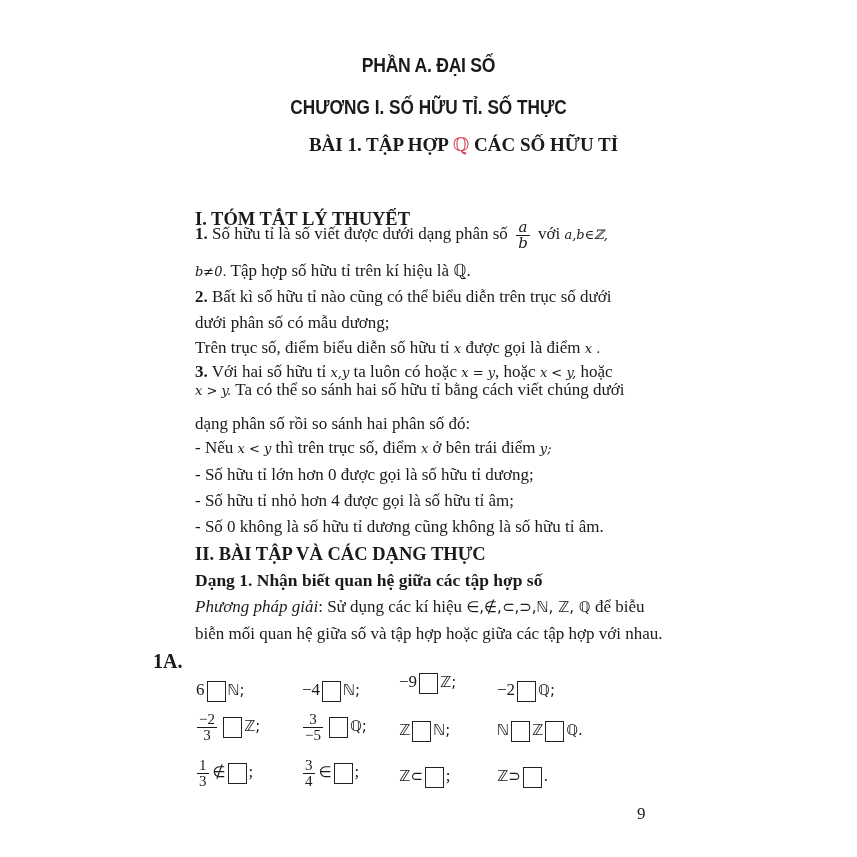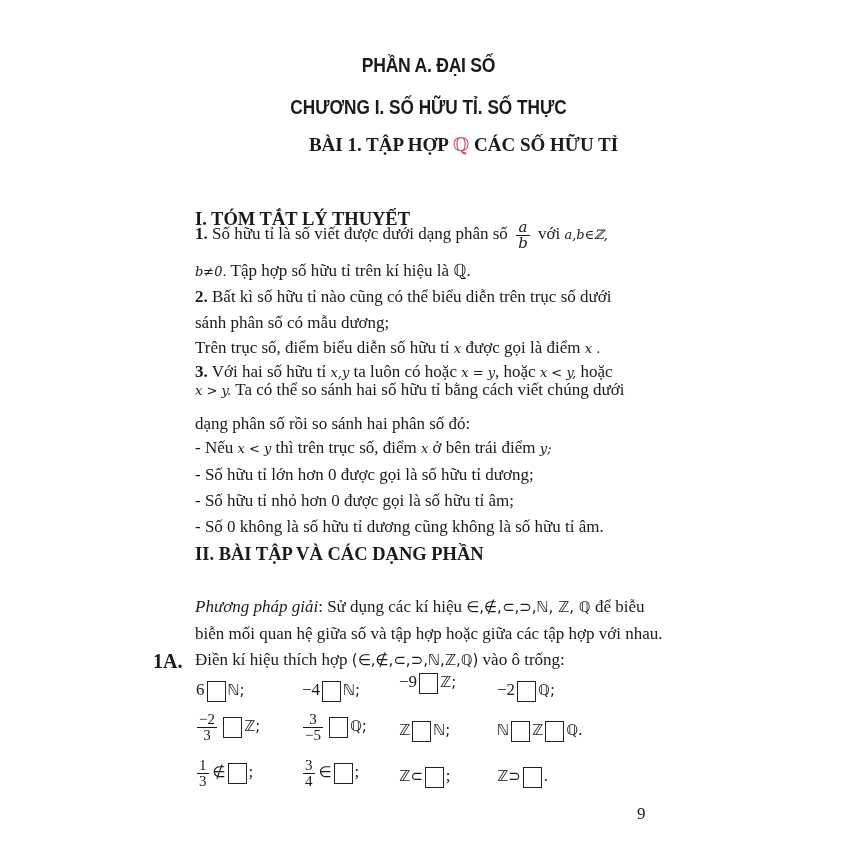--- a/index.html
+++ b/index.html
@@ -63,21 +63,21 @@
   </div>
   <div class="line" style="top:258px;">
     <span class="m">b≠0.</span>
     <span>Tập hợp số hữu tỉ trên kí hiệu là ℚ.</span>
   </div>
 
   <div class="line" style="top:287px;">
     <span class="b">2.</span>
     <span>Bất kì số hữu tỉ nào cũng có thể biểu diễn trên trục số dưới</span>
   </div>
-  <div class="line" style="top:313px;">sánh phân số có mẫu dương;</div>
+  <div class="line" style="top:313px;">dưới phân số có mẫu dương;</div>
   <div class="line" style="top:338px;">
     <span>Trên trục số, điểm biểu diễn số hữu tỉ</span>
     <span class="m">x</span>
     <span>được gọi là điểm</span>
     <span class="m">x .</span>
   </div>
 
   <div class="line" style="top:362px;">
     <span class="b">3.</span>
     <span>Với hai số hữu tỉ</span>
@@ -95,37 +95,33 @@
 
   <div class="line" style="top:438px;">
     <span>- Nếu</span>
     <span class="m">x &lt; y</span>
     <span>thì trên trục số, điểm</span>
     <span class="m">x</span>
     <span>ở bên trái điểm</span>
     <span class="m">y;</span>
   </div>
   <div class="line" style="top:465px;">- Số hữu tỉ lớn hơn 0  được gọi là số hữu tỉ dương;</div>
-  <div class="line" style="top:491px;">- Số hữu tỉ nhỏ hơn 0  được gọi là số hữu tỉ âm;</div>
+  <div class="line" style="top:491px;">- Số hữu tỉ nhỏ hơn 4  được gọi là số hữu tỉ âm;</div>
   <div class="line" style="top:517px;">- Số 0  không là số hữu tỉ dương cũng không là số hữu tỉ âm.</div>
 
-  <div class="sec" style="top:544px;">II. BÀI TẬP VÀ CÁC DẠNG PHẦN</div>
+  <div class="sec" style="top:544px;">II. BÀI TẬP VÀ CÁC DẠNG THỰC</div>
+  <div class="sec" style="top:570px; font-size:17.5px;">Dạng 1. Nhận biết quan hệ giữa các tập hợp số</div>
   <div class="line" style="top:597px;">
     <span class="it">Phương pháp giải</span><span>: Sử dụng các kí hiệu</span>
     <span class="ds">∈,∉,⊂,⊃,ℕ, ℤ, ℚ</span>
     <span>để biễu</span>
   </div>
   <div class="line" style="top:624px;">biễn mối quan hệ giữa số và tập hợp hoặc giữa các tập hợp với nhau.</div>
 
   <div class="ex-num" style="top:650px;">1A.</div>
-  <div class="line" style="top:650px; left:195px;">
-    <span>Điền kí hiệu thích hợp</span>
-    <span class="ds">(∈,∉,⊂,⊃,ℕ,ℤ,ℚ)</span>
-    <span>vào ô trống:</span>
-  </div>
 
   <div class="cell" style="top:680px; left:196px;">
     <span>6</span><span class="box"></span><span class="ds">ℕ;</span>
   </div>
   <div class="cell" style="top:680px; left:302px;">
     <span>−4</span><span class="box"></span><span class="ds">ℕ;</span>
   </div>
   <div class="cell" style="top:672px; left:399px;">
     <span>−9</span><span class="box"></span><span class="ds">ℤ;</span>
   </div>

